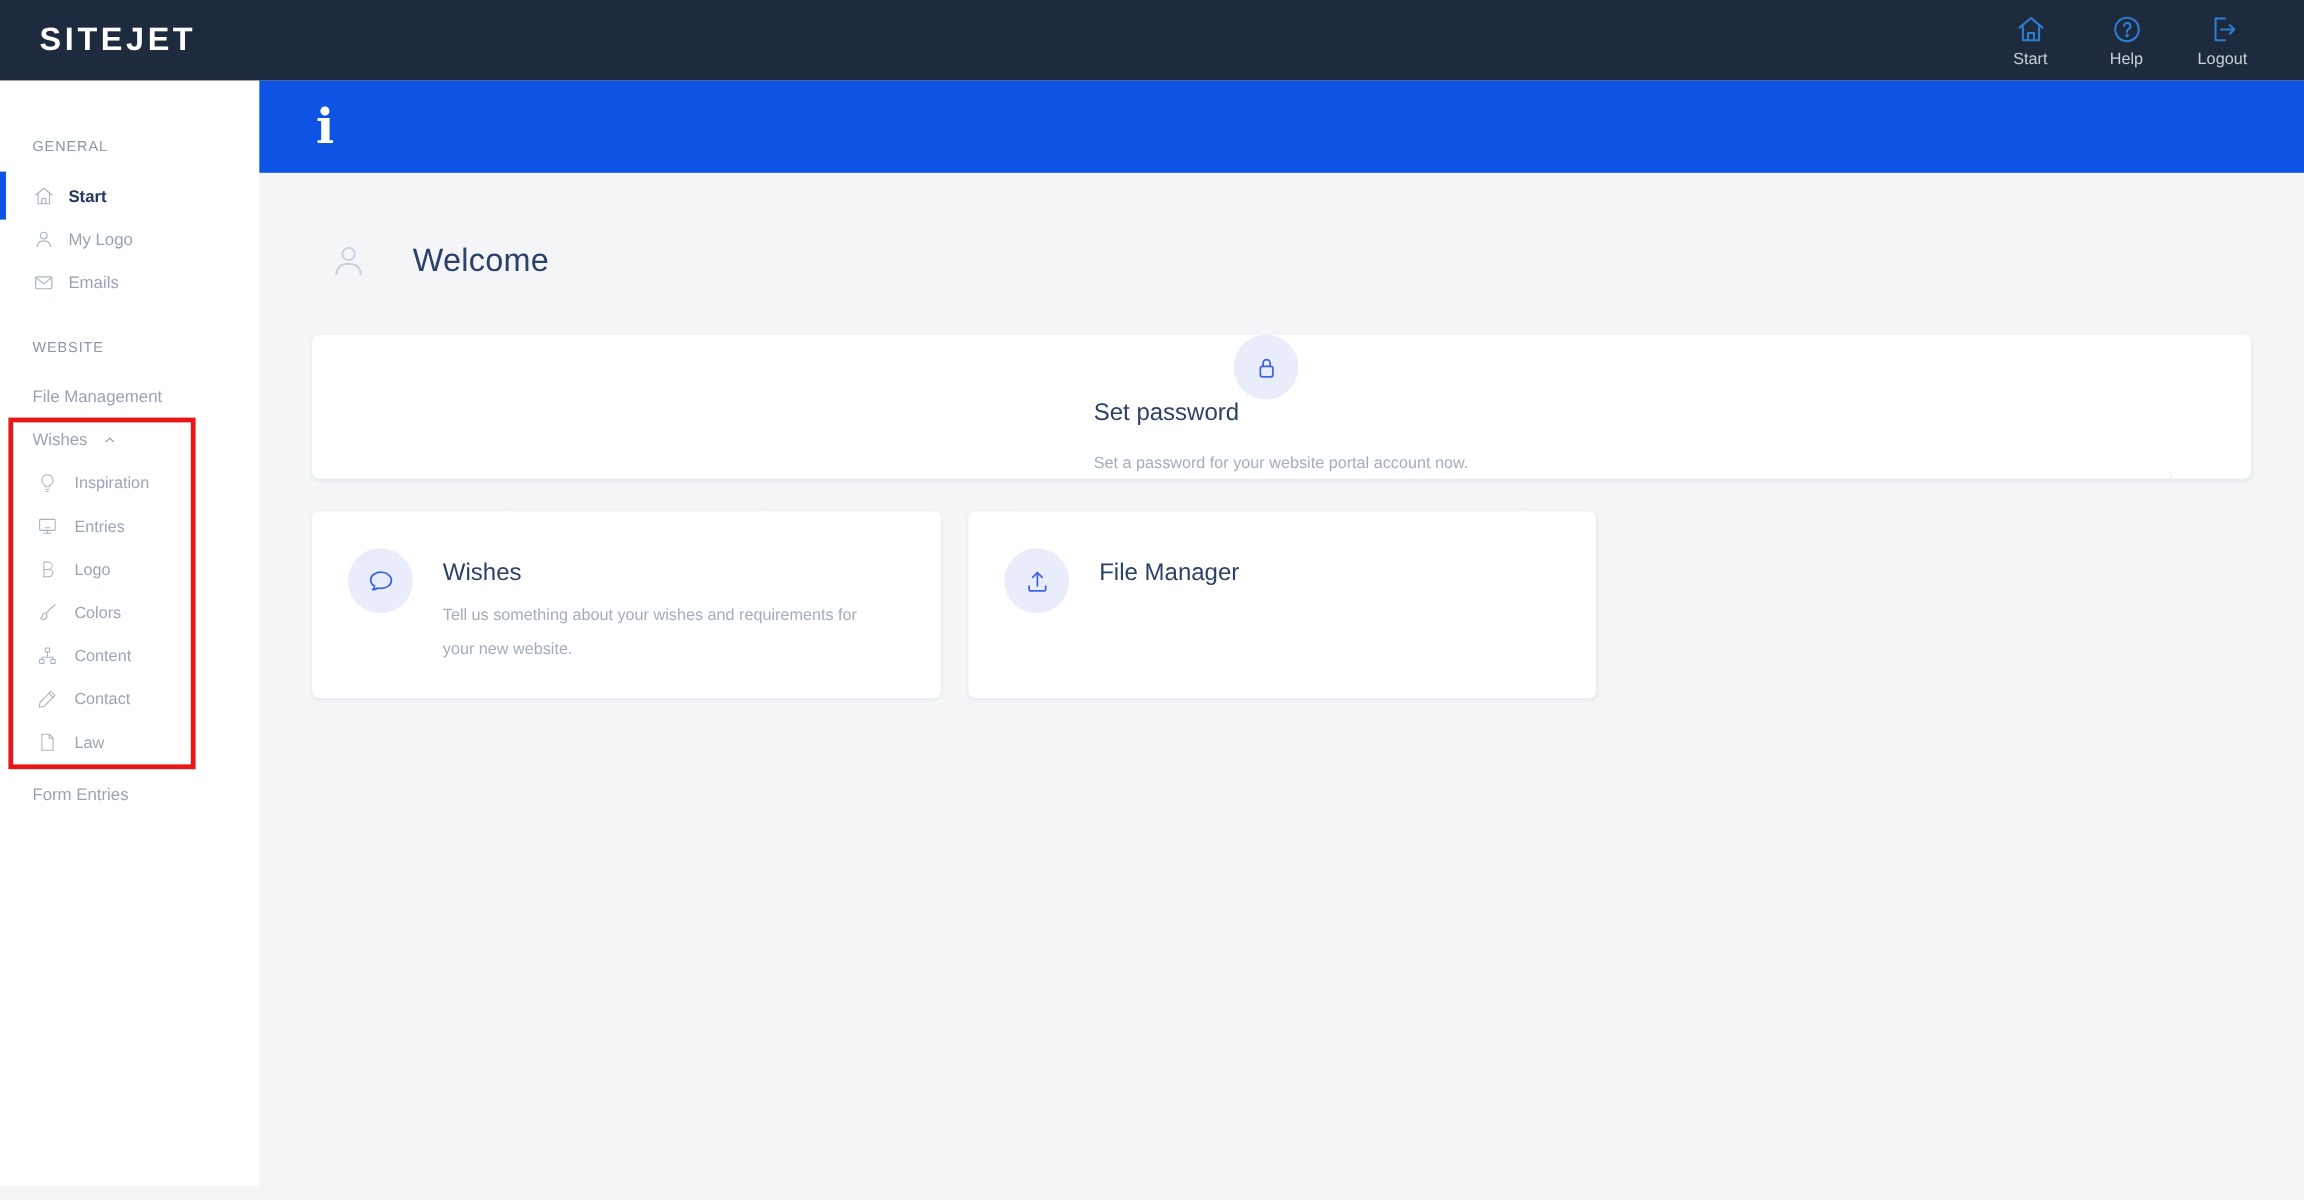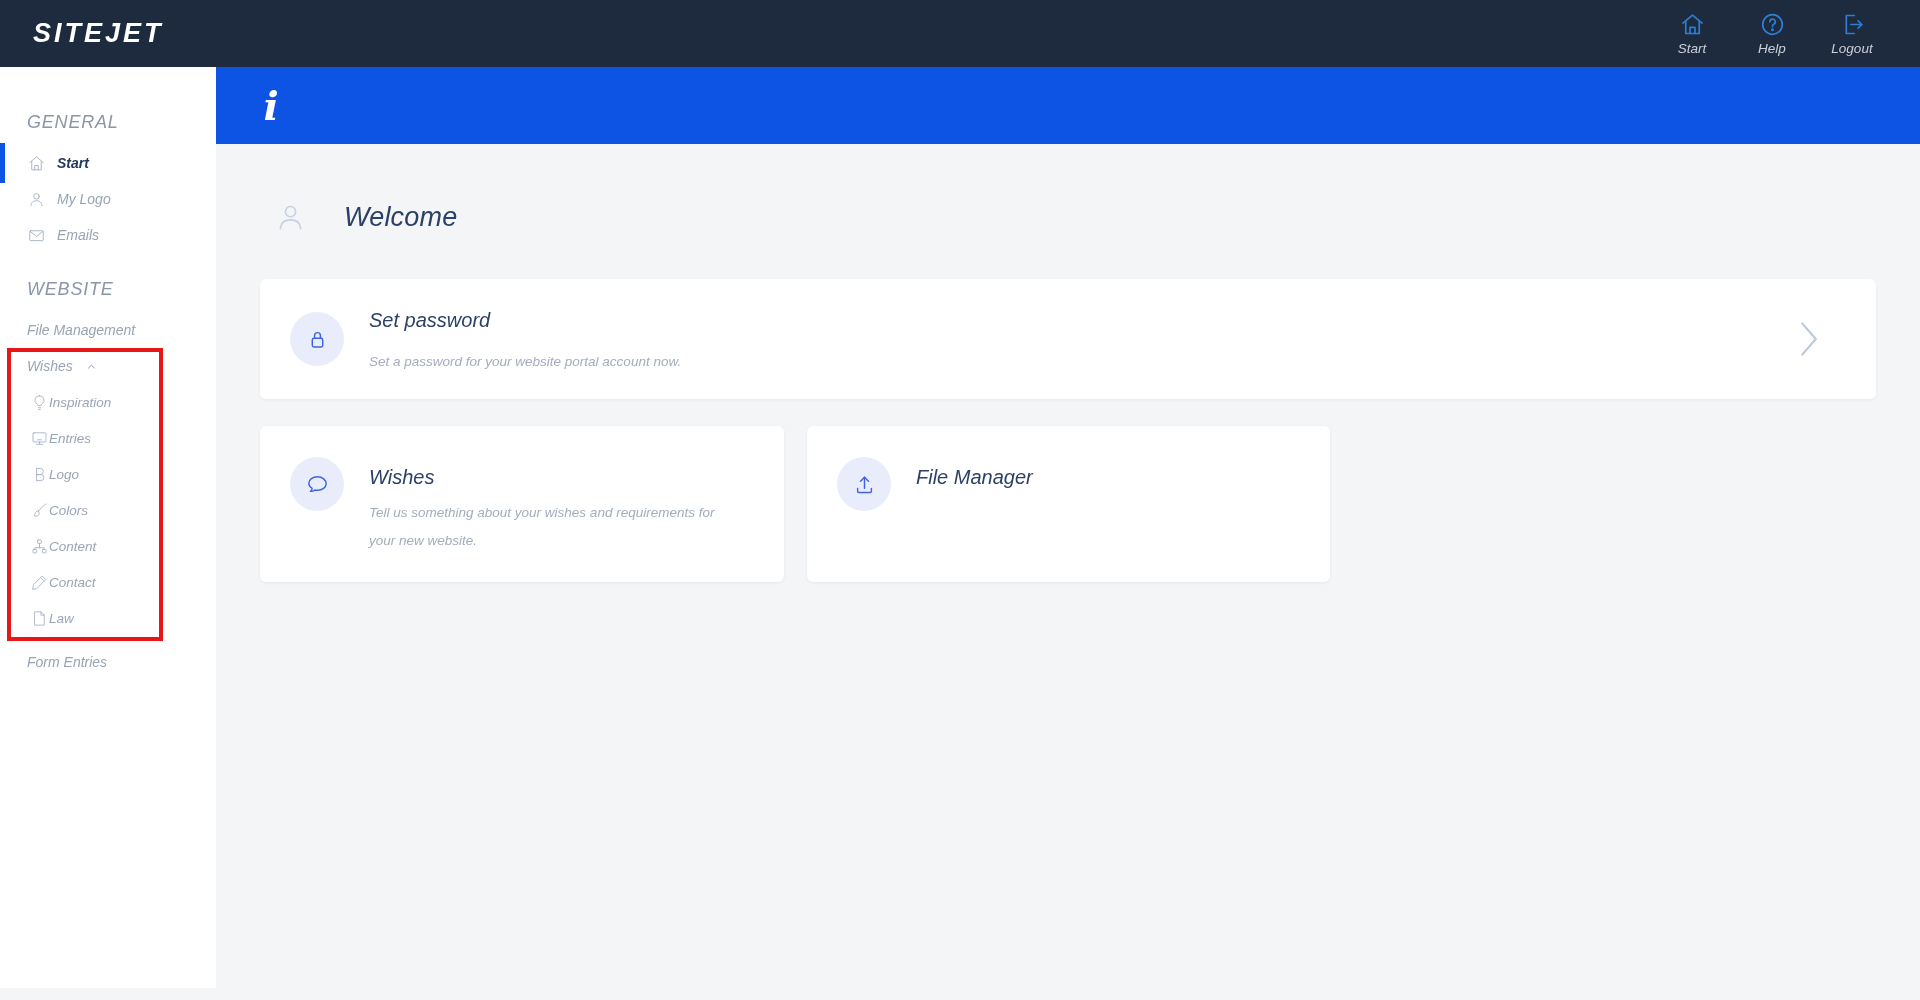--- a/index.html
+++ b/index.html
@@ -1,18 +1,18 @@
 <!DOCTYPE html>
 <html><head>
 <meta charset="utf-8">
 <style>
   * { box-sizing: border-box; margin: 0; padding: 0; }
   html,body { width: 1920px; height: 1000px; overflow: hidden; }
   body { font-family: "Liberation Sans", sans-serif; background: #f3f5f7; }
-  .app { position: relative; width: 1920px; height: 988px; font-style: italic; }
+  .app { position: relative; width: 1920px; height: 988px; }
 
   
   .topbar {
     position: absolute; top: 0; left: 0; width: 1920px; height: 67px;
     background: #1e2b3e; display: flex; align-items: center; justify-content: space-between;
     z-index: 30;
   }
   .logo {
     margin-left: 33px; color: #ffffff; font-size: 27px; font-weight: 700;
     letter-spacing: 3px;
@@ -21,40 +21,40 @@
   .topnav-item { display: flex; flex-direction: column; align-items: center; cursor: pointer; min-width: 44px; }
   .topnav-item .icon { width: 27px; height: 27px; color: #2d7ed3; stroke-width: 1.5; }
   .topnav-label { margin-top: 3px; font-size: 13.5px; color: #c9d0d9; }
 
   
   .sidebar {
     position: absolute; top: 67px; left: 0; width: 216px; bottom: 0;
     background: #ffffff; z-index: 10;
   }
   .side-title {
-    margin-left: 27px; height: 14px; font-size: 18px; color: #8a97a9;
+    margin-left: 27px; height: 14px; font-size: 12px; color: #8a97a9;
     letter-spacing: 0.8px; display: flex; align-items: center;
   }
   .side-title.first { margin-top: 48px; }
   .side-title.second { margin-top: 29px; }
   .side-gap { height: 16px; }
   .side-item {
     position: relative; height: 36px; display: flex; align-items: center;
     padding-left: 27px; gap: 11px; cursor: pointer;
     font-size: 14px; color: #98a3b4;
   }
   .side-item .icon { width: 19px; height: 19px; color: #a6b2c4; stroke-width: 1.2; flex: 0 0 auto; }
   .side-item.active { color: #24395e; font-weight: 700; }
   .side-item.active::before {
     content: ""; position: absolute; left: 0; top: -2px; height: 40px; width: 5px;
     background: #0d53e4;
   }
   .side-item .caret { width: 11px; height: 11px; color: #7d93bb; stroke-width: 2; margin-left: 2px; }
   .side-subitem {
-    height: 36px; display: flex; align-items: center; padding-left: 30px; 
+    height: 36px; display: flex; align-items: center; padding-left: 30px; gap: 13px;
     cursor: pointer; font-size: 13.5px; color: #9aa5b6;
   }
   .side-subitem .icon { width: 19px; height: 19px; color: #a6b2c4; stroke-width: 1.1; flex: 0 0 auto; }
   .form-entries { margin-top: 8px; }
 
   .highlight-box {
     position: absolute; left: 7px; top: 348px; width: 156px; height: 293px;
     border: 4px solid #e81717; z-index: 40; pointer-events: none;
   }
 
@@ -85,21 +85,21 @@
   .icon-circle {
     width: 54px; height: 54px; border-radius: 50%; background: #e9edfb;
     display: flex; align-items: center; justify-content: center; flex: 0 0 auto;
   }
   .icon-circle .icon { width: 25px; height: 25px; color: #3f63e8; stroke-width: 1.4; }
   .card-title { font-size: 20px; font-weight: 500; color: #2c4168; }
   .card-desc { margin-top: 10px; font-size: 13.5px; color: #a2adbd; line-height: 28px; }
 
   .card-wide {
     margin: 44px 44px 0 44px; height: 120px;
-    display: flex; align-items: center; padding: 0 56px 0 30px; cursor: pointer;
+    display: flex; align-items: center; padding: 0 56px 0 30px; cursor: pointer; flex-direction: column;
   }
   .card-wide .card-text { margin-left: 25px; }
   .card-wide .card-desc { margin-top: 23px; line-height: 1; }
   .chevron-right { margin-left: auto; width: 22px; height: 38px; color: #bdc8da; stroke-width: 1.6; }
 
   .card-row { display: flex; gap: 23px; margin: 27px 44px 0 44px; }
   .card-small { width: 524px; height: 156px; padding: 28px 30px 0 30px; display: flex; align-items: flex-start; cursor: pointer; }
   .card-small:last-child { width: 523px; }
   .card-small .icon-circle { margin-top: 3px; }
   .card-small .card-text { margin-left: 25px; margin-top: 12px; }

